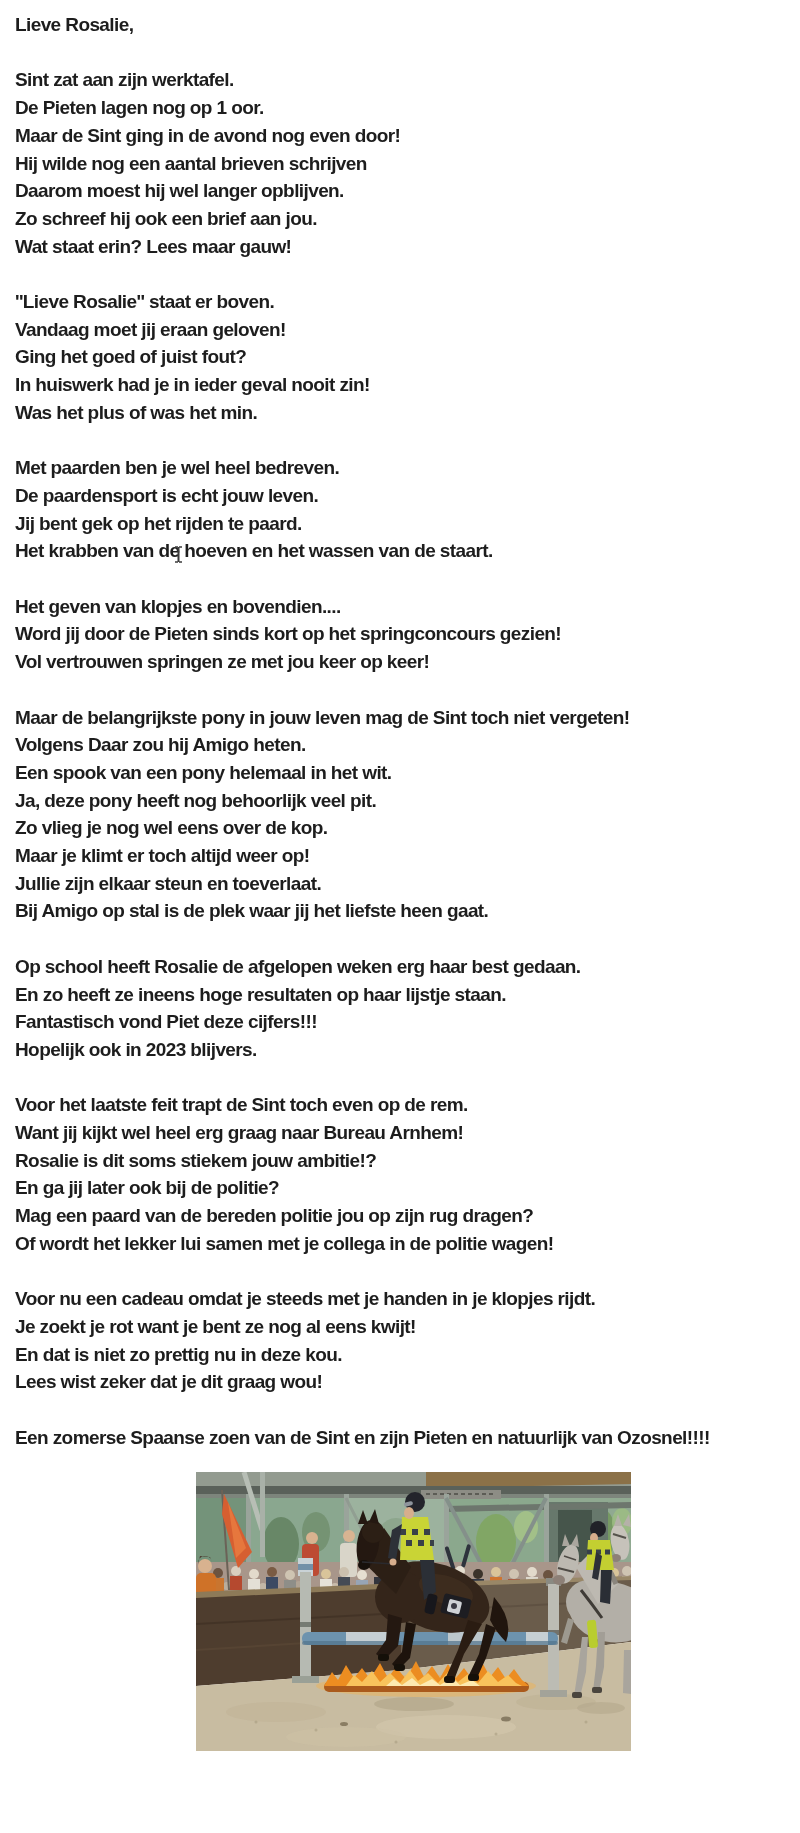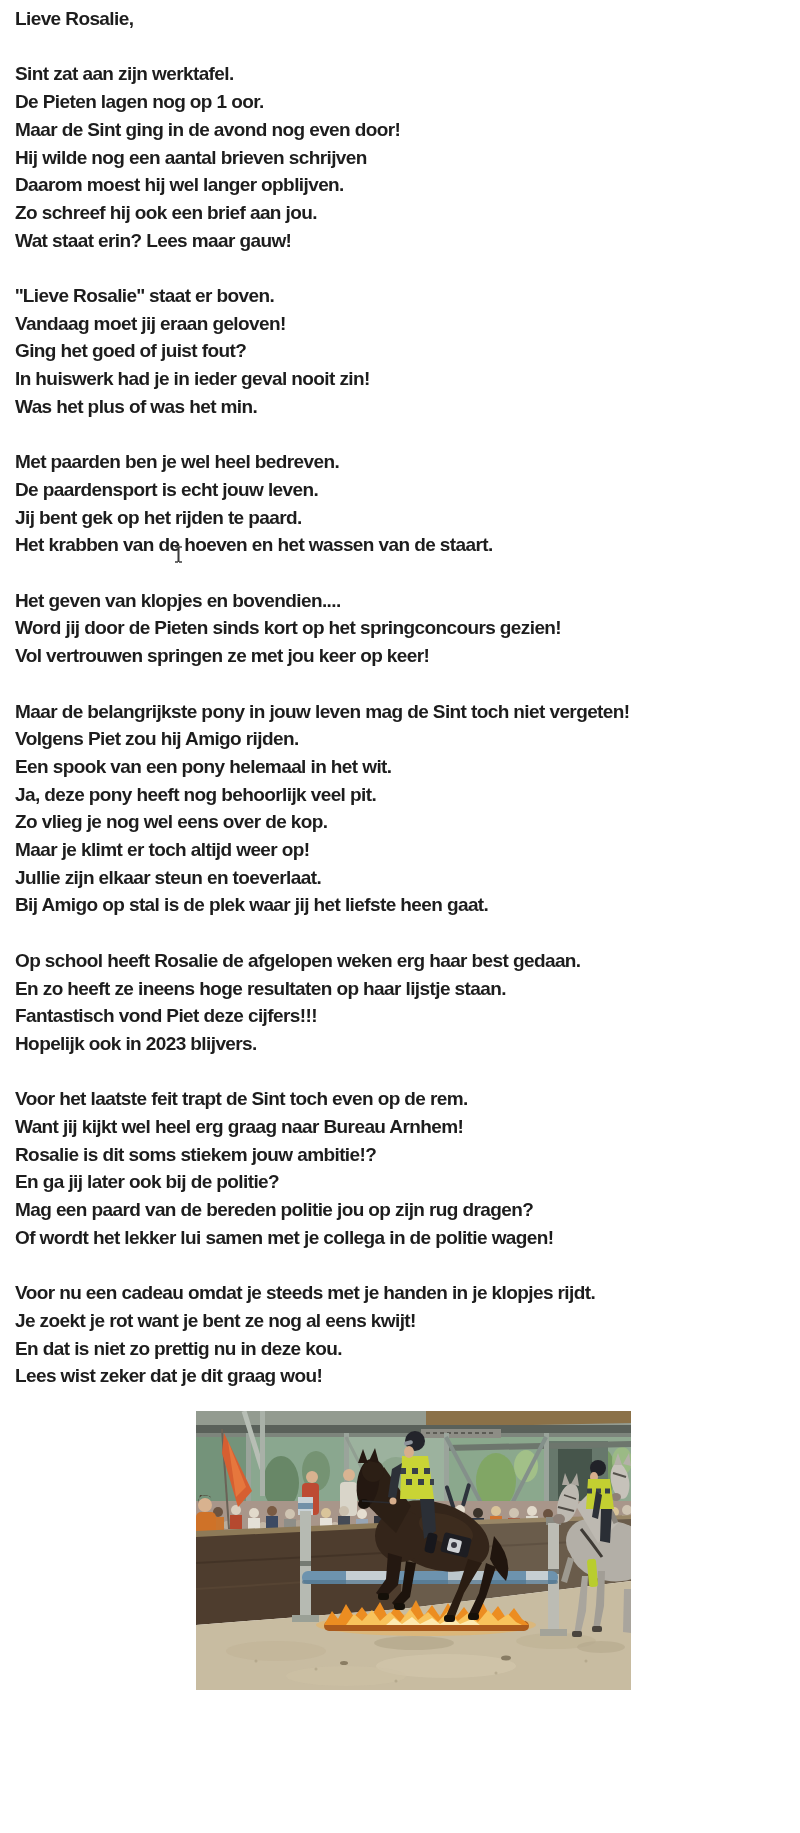--- a/index.html
+++ b/index.html
@@ -4,21 +4,21 @@
 <style>
   html,body{margin:0;padding:0;background:#ffffff;}
   #page{
     position:relative;
     width:800px;height:1833px;
     background:#ffffff;
     overflow:hidden;
     font-family:"Liberation Sans",sans-serif;
   }
   .letter{
-    padding:5px 0 0 15px;
+    padding:11px 0 0 15px;
     font-weight:700;
     font-size:19px;
     line-height:27.7px;
     letter-spacing:-0.6px;
     color:#1d1d1d;
   }
   .stanza{margin:0 0 27.7px 0;}
   .line{display:block;white-space:pre;}
   .photo-frame{
     margin:-7px 0 0 181px;   
@@ -64,21 +64,21 @@
           <span class="line">Jij bent gek op het rijden te paard.</span>
           <span class="line">Het krabben van de hoeven en het wassen van de staart.</span>
         </p>
         <p class="stanza">
           <span class="line">Het geven van klopjes en bovendien....</span>
           <span class="line">Word jij door de Pieten sinds kort op het springconcours gezien!</span>
           <span class="line">Vol vertrouwen springen ze met jou keer op keer!</span>
         </p>
         <p class="stanza">
           <span class="line">Maar de belangrijkste pony in jouw leven mag de Sint toch niet vergeten!</span>
-          <span class="line">Volgens Piet zou hij Amigo rijden.</span>
+          <span class="line">Volgens Daar zou hij Amigo heten.</span>
           <span class="line">Een spook van een pony helemaal in het wit.</span>
           <span class="line">Ja, deze pony heeft nog behoorlijk veel pit.</span>
           <span class="line">Zo vlieg je nog wel eens over de kop.</span>
           <span class="line">Maar je klimt er toch altijd weer op!</span>
           <span class="line">Jullie zijn elkaar steun en toeverlaat.</span>
           <span class="line">Bij Amigo op stal is de plek waar jij het liefste heen gaat.</span>
         </p>
         <p class="stanza">
           <span class="line">Op school heeft Rosalie de afgelopen weken erg haar best gedaan.</span>
           <span class="line">En zo heeft ze ineens hoge resultaten op haar lijstje staan.</span>
@@ -91,20 +91,23 @@
           <span class="line">Rosalie is dit soms stiekem jouw ambitie!?</span>
           <span class="line">En ga jij later ook bij de politie?</span>
           <span class="line">Mag een paard van de bereden politie jou op zijn rug dragen?</span>
           <span class="line">Of wordt het lekker lui samen met je collega in de politie wagen!</span>
         </p>
         <p class="stanza">
           <span class="line">Voor nu een cadeau omdat je steeds met je handen in je klopjes rijdt.</span>
           <span class="line">Je zoekt je rot want je bent ze nog al eens kwijt!</span>
           <span class="line">En dat is niet zo prettig nu in deze kou.</span>
           <span class="line">Lees wist zeker dat je dit graag wou!</span>
+        </p>
+        <p class="stanza">
+          <span class="line">Een zomerse Spaanse zoen van de Sint en zijn Pieten en natuurlijk van Ozosnel!!!!</span>
         </p>
       </span>
       <div class="photo-frame">
       <svg viewBox="0 0 435 279" role="img" aria-label="Politieruiter op donker paard springt over een brandende hindernis in een manege vol publiek; rechts een tweede politiepaard (schimmel), links een oranje vlag.">
 
         <g>
           <rect x="0" y="0" width="435" height="145" fill="#8da08c"></rect>
           <rect x="0" y="26" width="55" height="112" fill="#74937a"></rect>
           <rect x="55" y="26" width="95" height="112" fill="#8aa78f"></rect>
           <ellipse cx="85" cy="72" rx="18" ry="27" fill="#5f7f5d" opacity="0.8"></ellipse>

